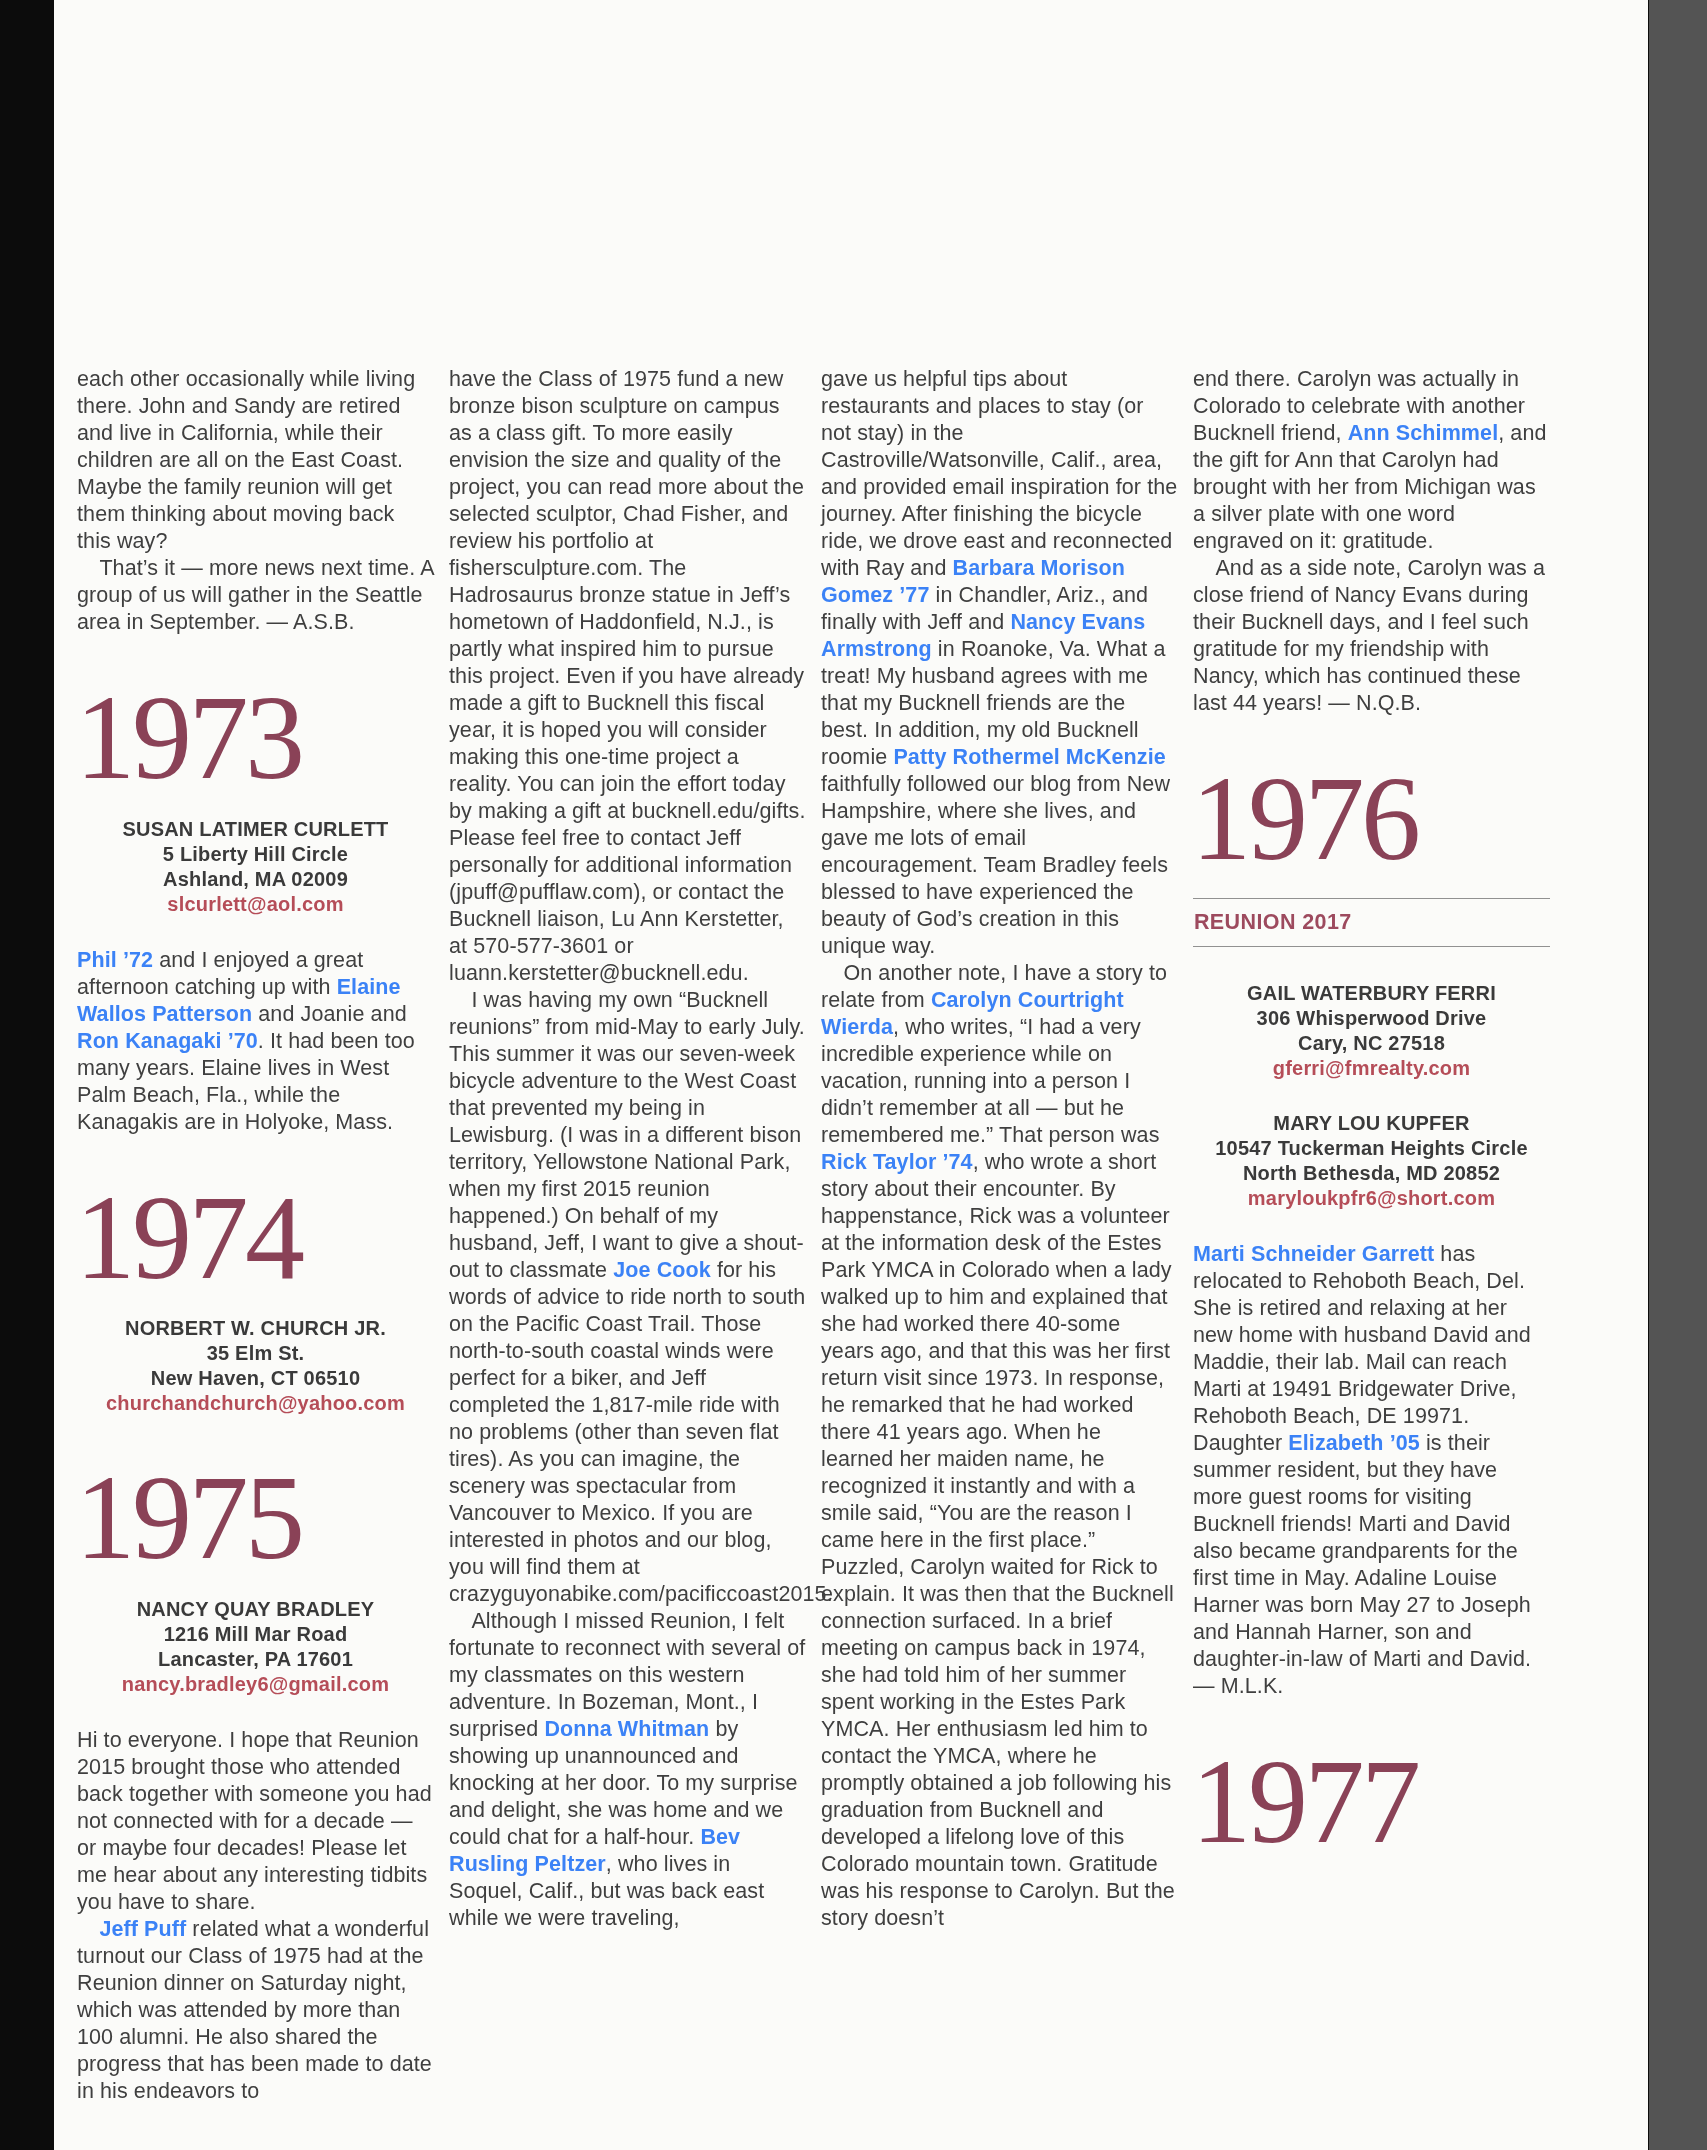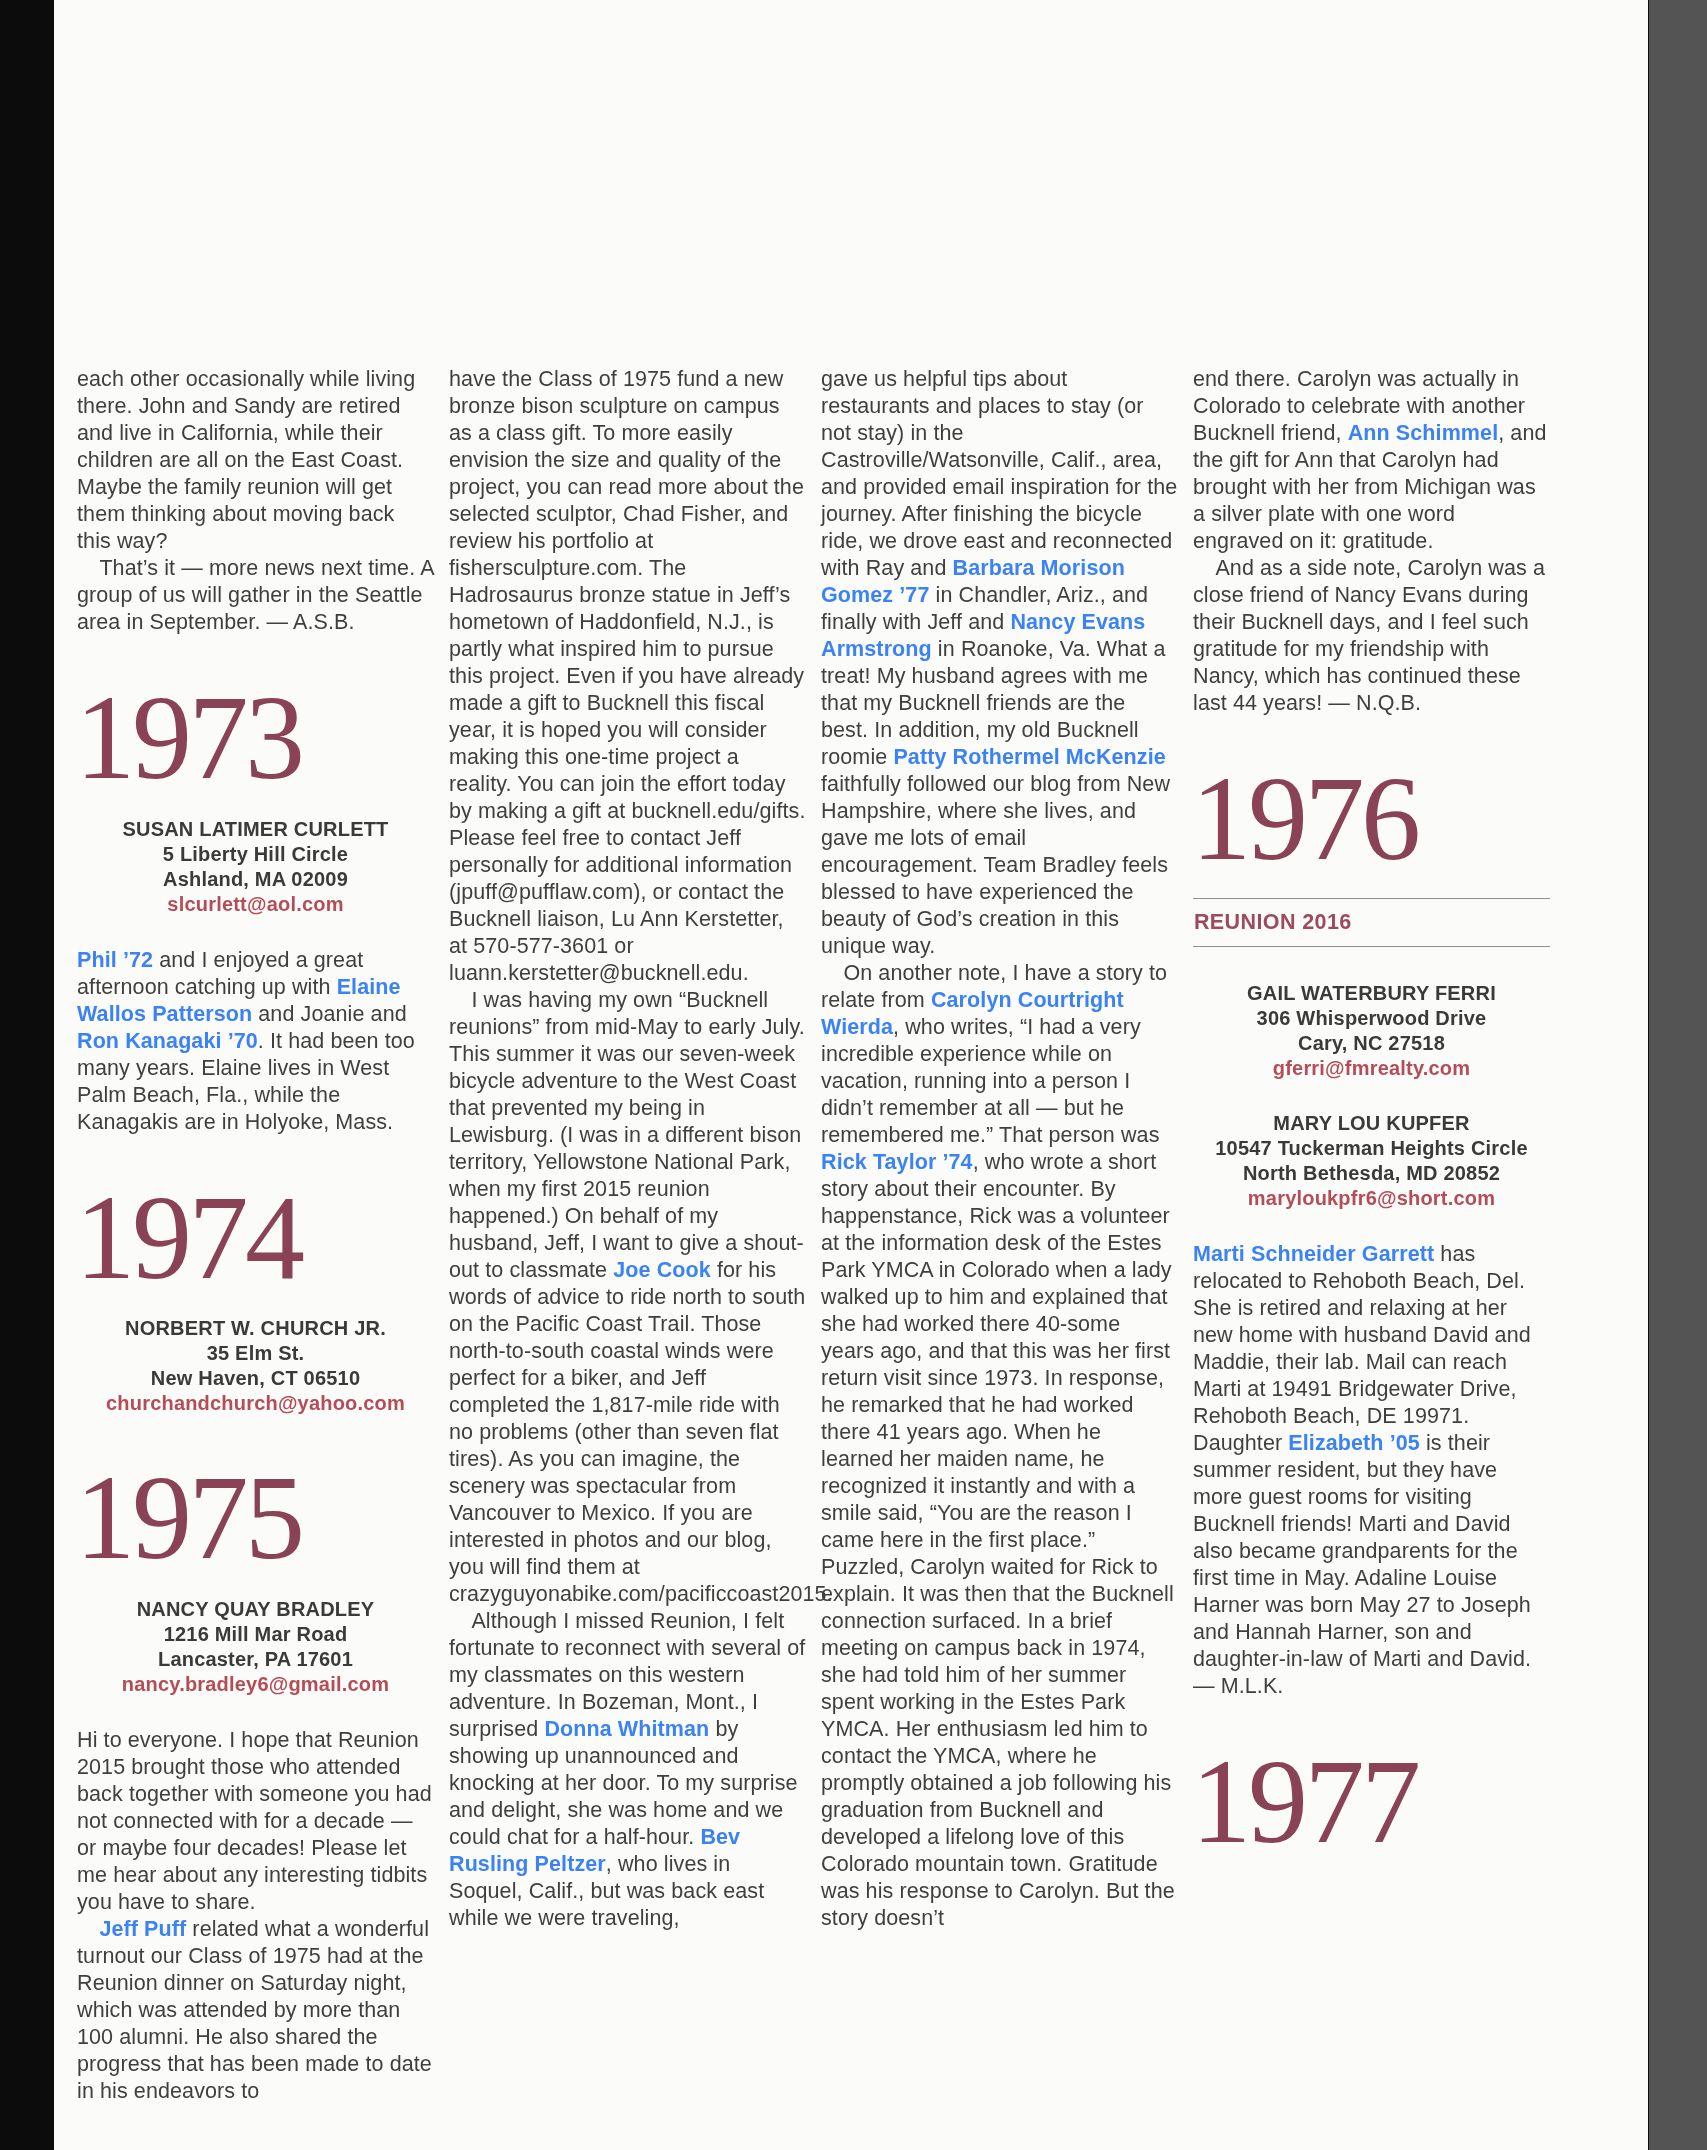--- a/index.html
+++ b/index.html
@@ -120,21 +120,21 @@
         <p class="para indent"><span>Although I missed Reunion, I felt fortunate to reconnect with several of my classmates on this western adventure. In Bozeman, Mont., I surprised </span><span class="bold">Donna Whitman</span><span> by showing up unannounced and knocking at her door. To my surprise and delight, she was home and we could chat for a half-hour. </span><span class="bold">Bev Rusling Peltzer</span><span>, who lives in Soquel, Calif., but was back east while we were traveling,</span></p>
       </div>
       <div class="column">
         <p class="para"><span>gave us helpful tips about restaurants and places to stay (or not stay) in the Castroville/Watsonville, Calif., area, and provided email inspiration for the journey. After finishing the bicycle ride, we drove east and reconnected with Ray and </span><span class="bold">Barbara Morison Gomez ’77</span><span> in Chandler, Ariz., and finally with Jeff and </span><span class="bold">Nancy Evans Armstrong</span><span> in Roanoke, Va. What a treat! My husband agrees with me that my Bucknell friends are the best. In addition, my old Bucknell roomie </span><span class="bold">Patty Rothermel McKenzie</span><span> faithfully followed our blog from New Hampshire, where she lives, and gave me lots of email encouragement. Team Bradley feels blessed to have experienced the beauty of God’s creation in this unique way.</span></p>
         <p class="para indent"><span>On another note, I have a story to relate from </span><span class="bold">Carolyn Courtright Wierda</span><span>, who writes, “I had a very incredible experience while on vacation, running into a person I didn’t remember at all — but he remembered me.” That person was </span><span class="bold">Rick Taylor ’74</span><span>, who wrote a short story about their encounter. By happenstance, Rick was a volunteer at the information desk of the Estes Park YMCA in Colorado when a lady walked up to him and explained that she had worked there 40-some years ago, and that this was her first return visit since 1973. In response, he remarked that he had worked there 41 years ago. When he learned her maiden name, he recognized it instantly and with a smile said, “You are the reason I came here in the first place.” Puzzled, Carolyn waited for Rick to explain. It was then that the Bucknell connection surfaced. In a brief meeting on campus back in 1974, she had told him of her summer spent working in the Estes Park YMCA. Her enthusiasm led him to contact the YMCA, where he promptly obtained a job following his graduation from Bucknell and developed a lifelong love of this Colorado mountain town. Gratitude was his response to Carolyn. But the story doesn’t</span></p>
       </div>
       <div class="column">
         <p class="para"><span>end there. Carolyn was actually in Colorado to celebrate with another Bucknell friend, </span><span class="bold">Ann Schimmel</span><span>, and the gift for Ann that Carolyn had brought with her from Michigan was a silver plate with one word engraved on it: gratitude.</span></p>
         <p class="para indent"><span>And as a side note, Carolyn was a close friend of Nancy Evans during their Bucknell days, and I feel such gratitude for my friendship with Nancy, which has continued these last 44 years! — N.Q.B.</span></p>
         <div class="year">1976</div>
-        <div class="reunion">REUNION 2016</div>
+        <div class="reunion">REUNION 2017</div>
         <div class="contact">
           <div class="contact-line">GAIL WATERBURY FERRI</div>
           <div class="contact-line">306 Whisperwood Drive</div>
           <div class="contact-line">Cary, NC 27518</div>
           <a class="email">gferri@fmrealty.com</a>
         </div>
         <div class="contact">
           <div class="contact-line">MARY LOU KUPFER</div>
           <div class="contact-line">10547 Tuckerman Heights Circle</div>
           <div class="contact-line">North Bethesda, MD 20852</div>

